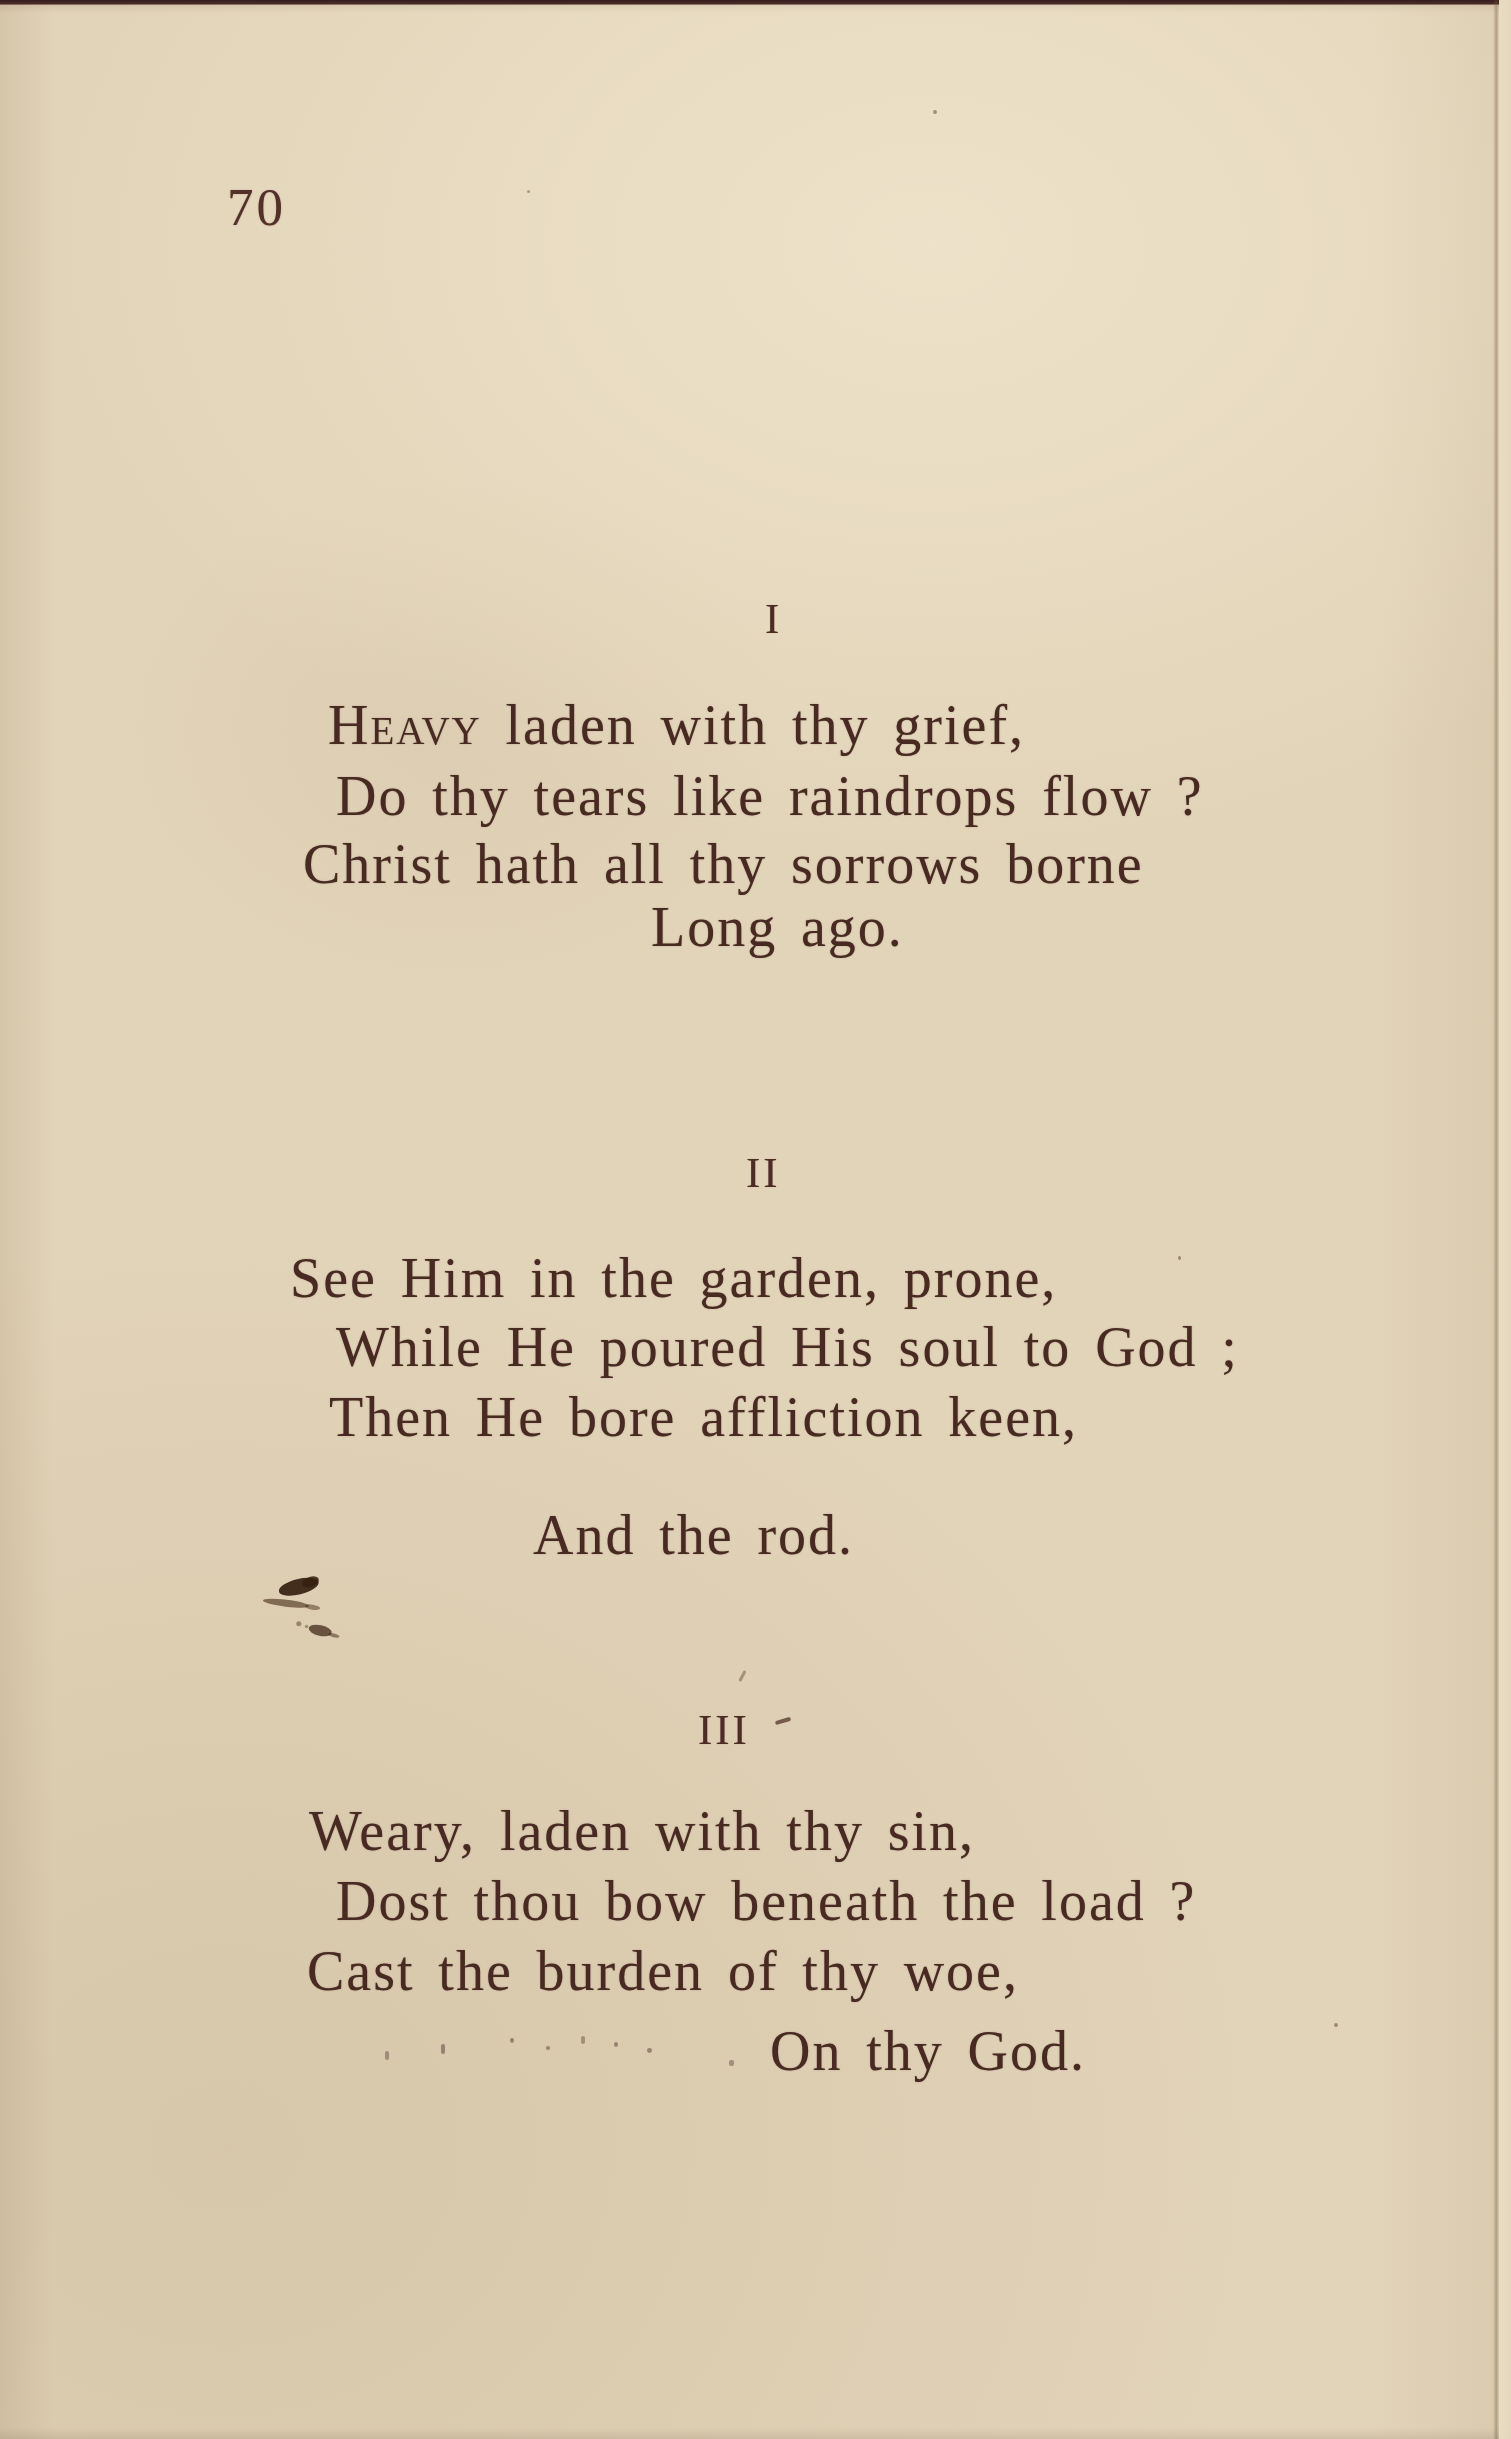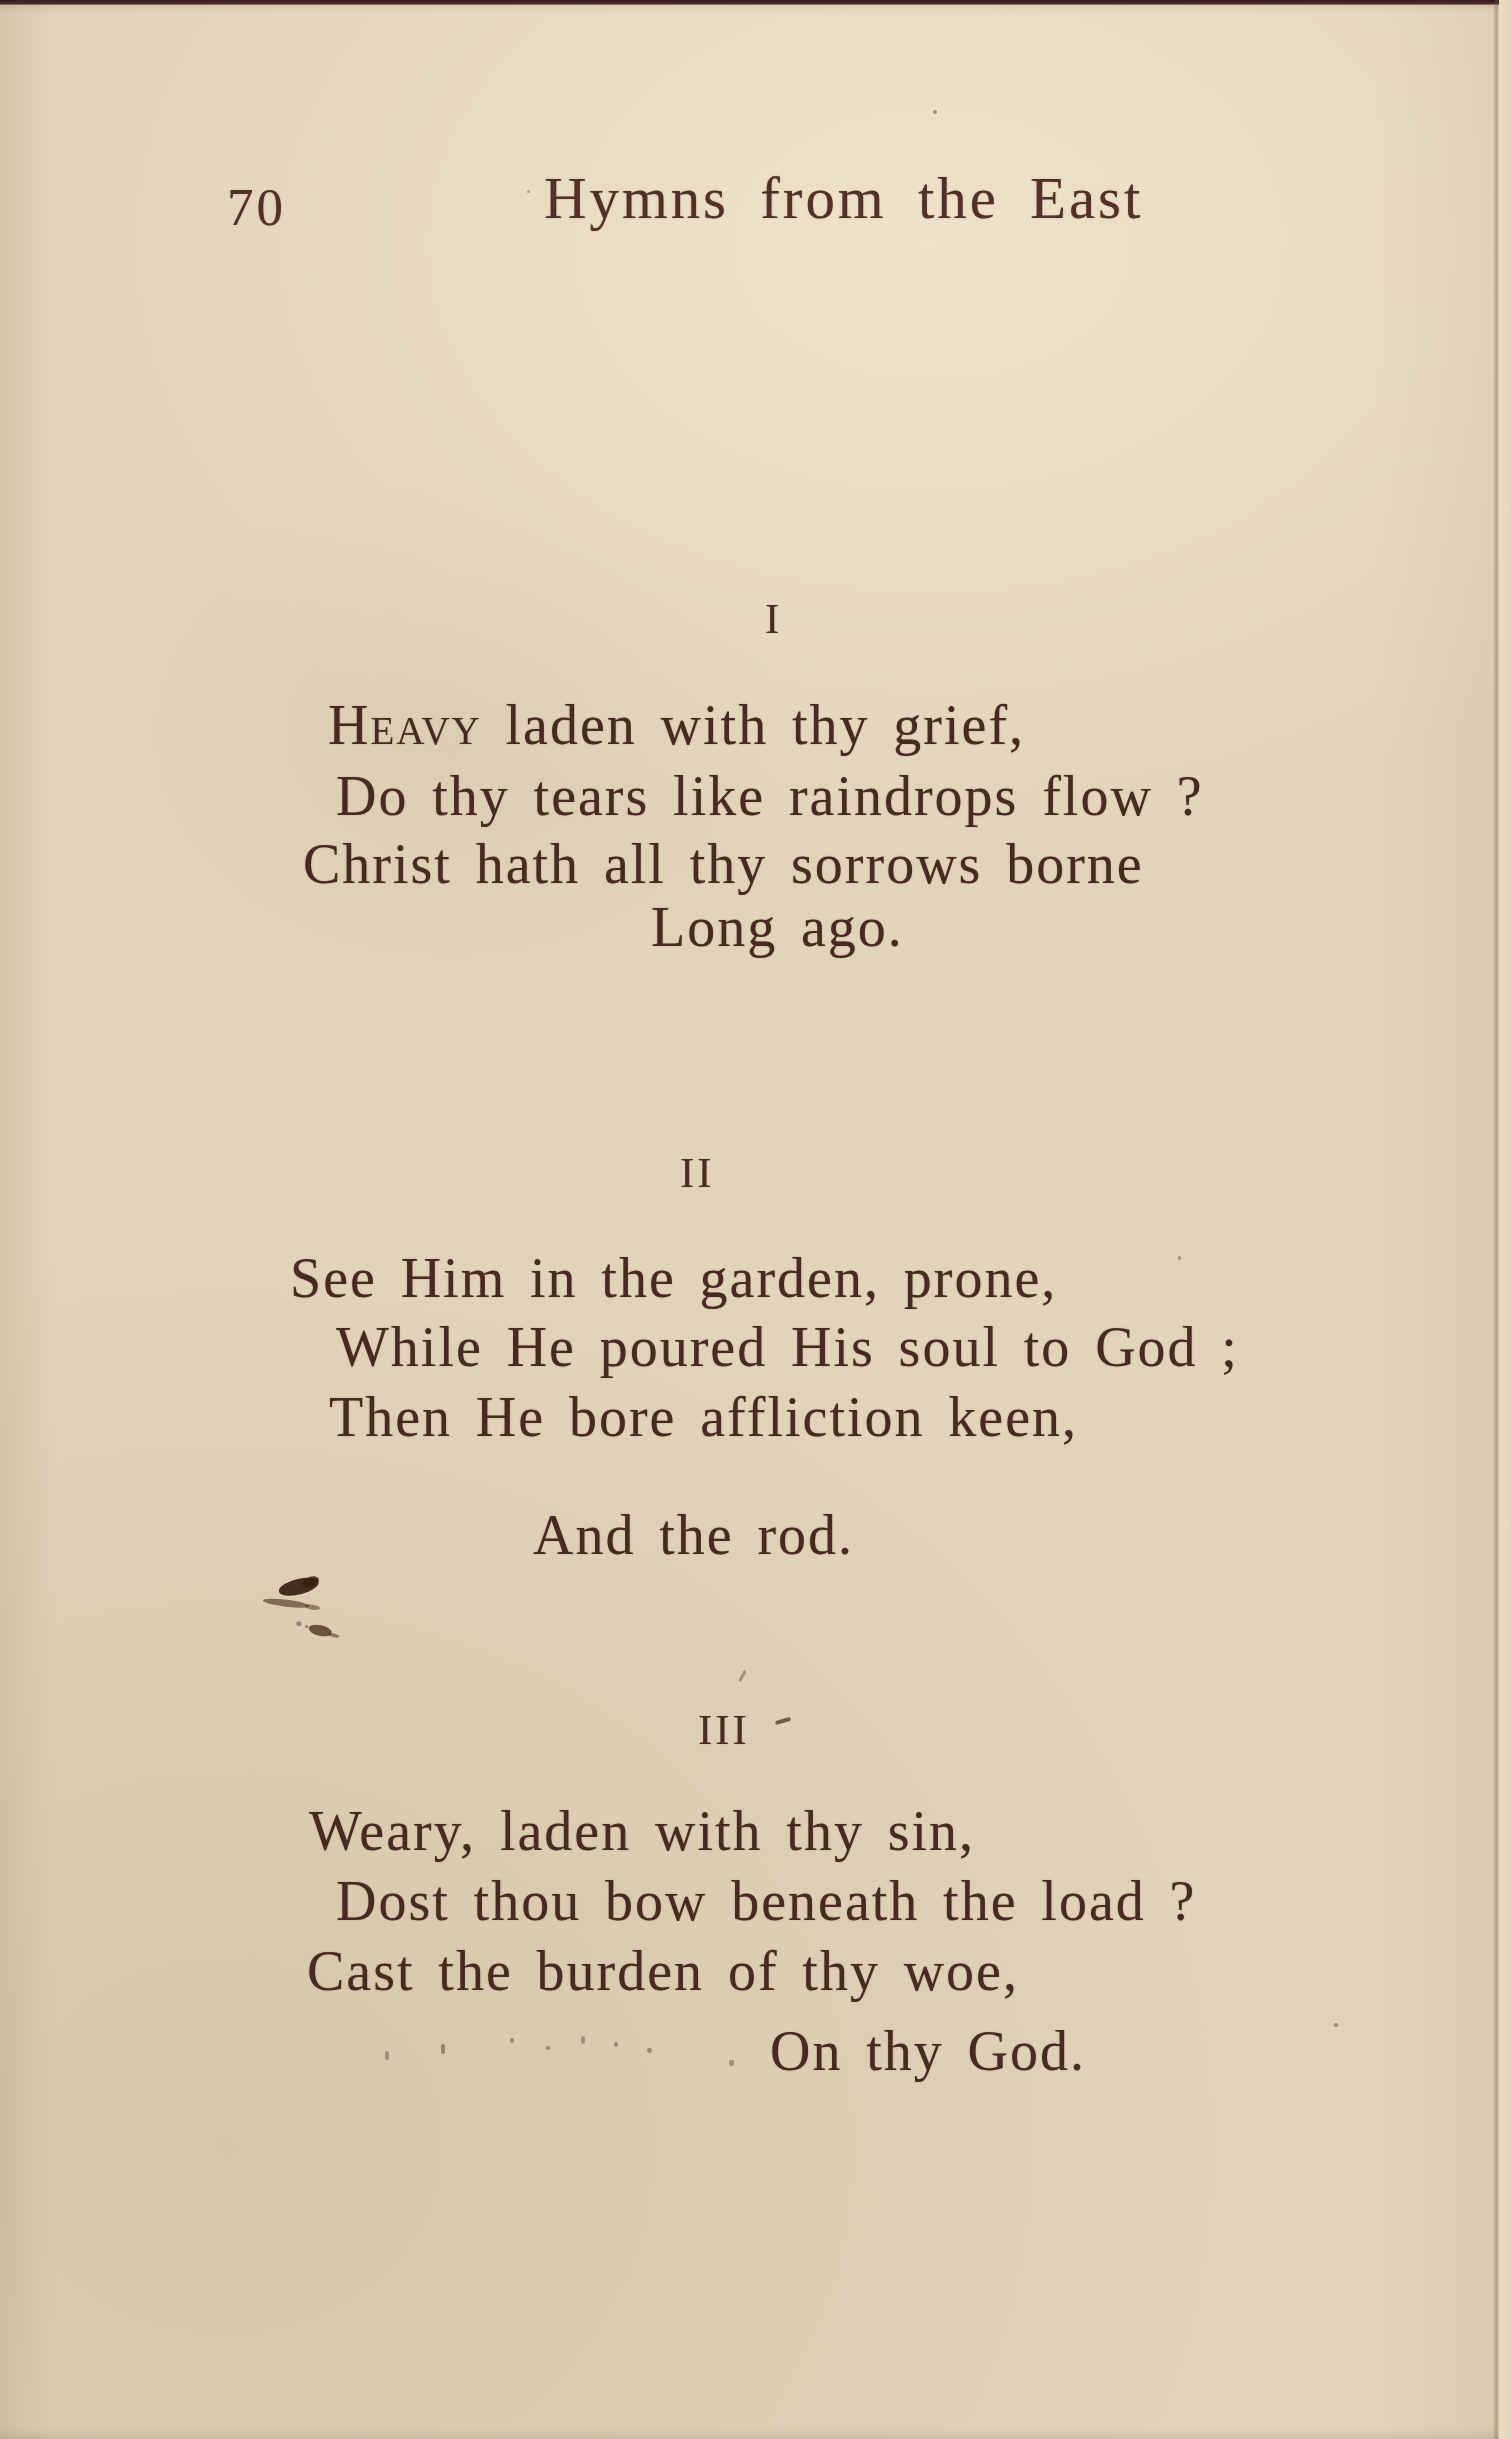--- a/index.html
+++ b/index.html
@@ -58,21 +58,21 @@
     text-shadow:0 0 1.5px rgba(71,42,35,0.35);
   }
   .lead{font-variant:small-caps;text-align:center;}
   
   .num-1{left:765px;top:594px;}
   .s1l1{left:328px;top:693px;}
   .s1l2{left:336px;top:764px;}
   .s1l3{left:303px;top:832px;}
   .s1l4{left:651px;top:895px;}
   
-  .num-2{left:680px;top:1148px;}
+  .num-2{left:746px;top:1148px;}
   .s2l1{left:290px;top:1246px;}
   .s2l2{left:336px;top:1315px;}
   .s2l3{left:329px;top:1385px;}
   .s2l4{left:533px;top:1458px;margin-top:45px;}
   
   .num-3{left:698px;top:1705px;}
   .s3l1{left:309px;top:1799px;}
   .s3l2{left:336px;top:1869px;}
   .s3l3{left:307px;top:1939px;}
   .s3l4{left:770px;top:2019px;}
@@ -87,21 +87,20 @@
 </style>
 </head>
 <body>
 
 <div class="page">
   <div class="top-edge"></div>
   <div class="right-crease"></div>
   <div class="right-sliver"></div>
 
   <span class="pagenum">70</span>
-  <span class="running-title">Hymns from the East</span>
 
   <section>
     <p class="numeral num-1">I</p>
     <p class="line s1l1"><span class="lead">Heavy</span><span> laden with thy grief,</span></p>
     <p class="line s1l2">Do thy tears like raindrops flow ?</p>
     <p class="line s1l3">Christ hath all thy sorrows borne</p>
     <p class="line s1l4">Long ago.</p>
   </section>
 
   <section>

